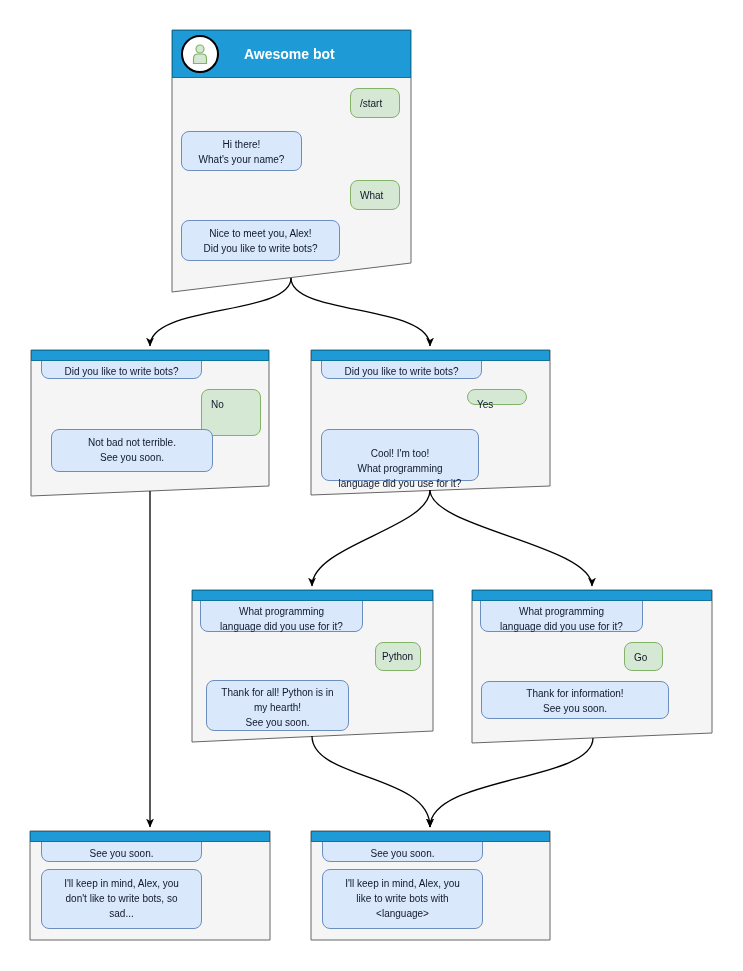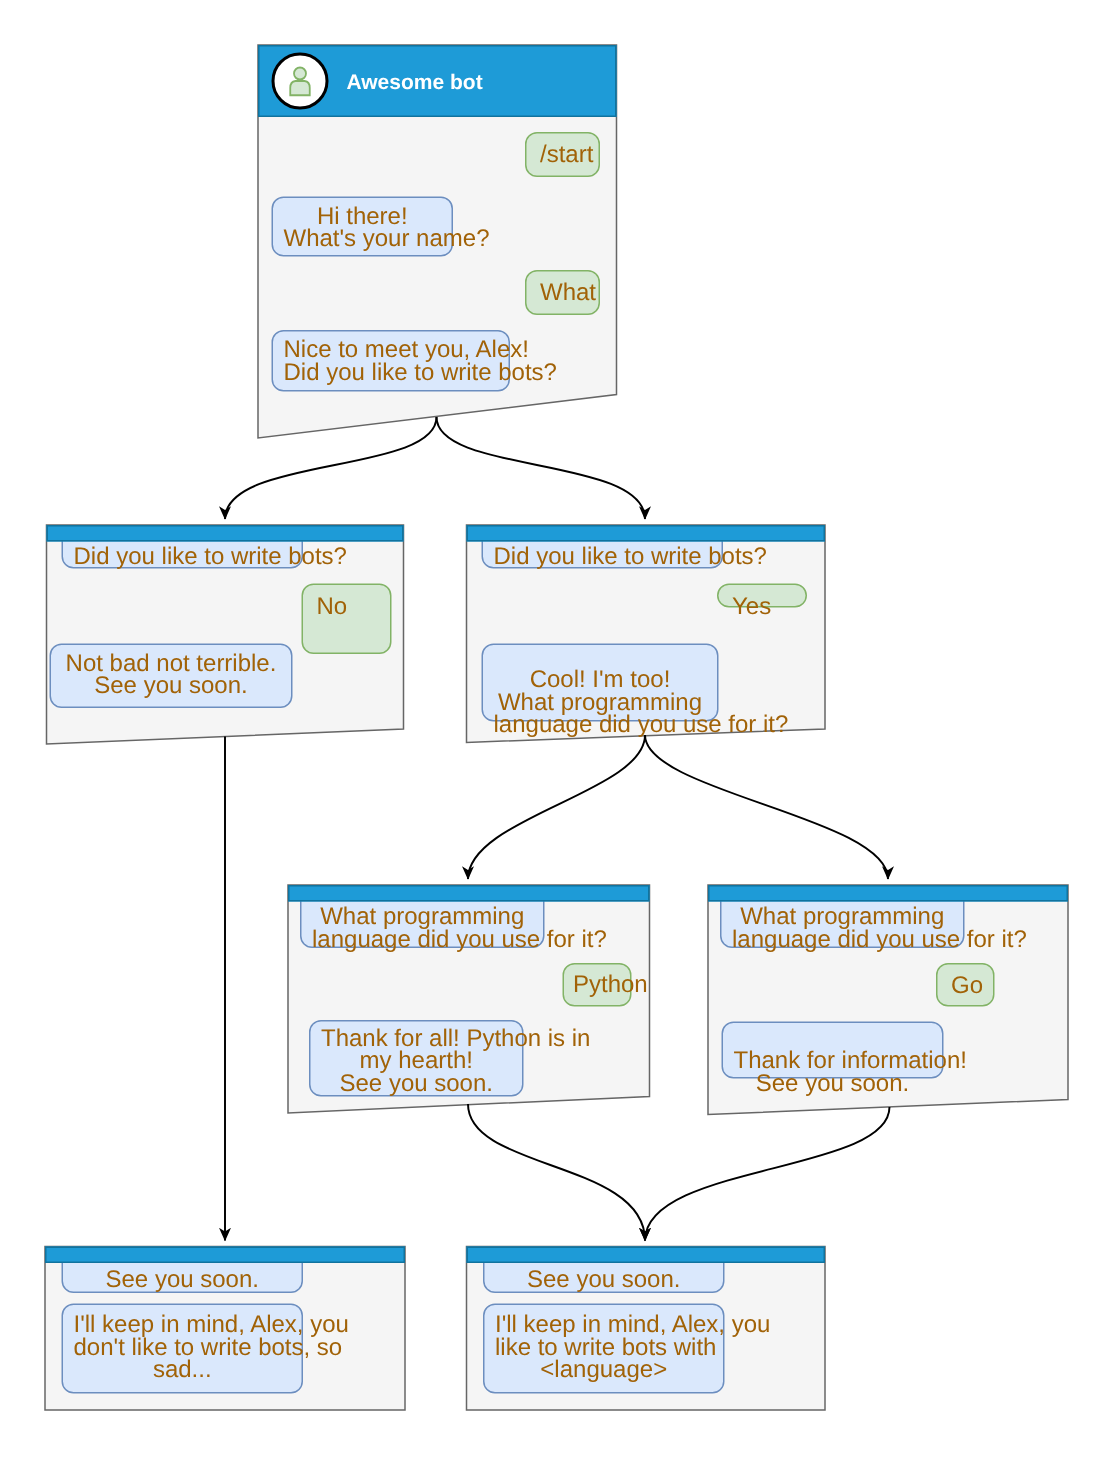--- a/index.html
+++ b/index.html
@@ -29,21 +29,21 @@
   .win-header {
     position: absolute;
     box-sizing: border-box;
     background: var(--header-blue, #1e9bd7);
     border: 1px solid var(--header-border, #10739e);
     z-index: 2;
   }
   .win-header.main {
     display: flex;
     align-items: center;
-    gap: 12px;
+    gap: 25px;
     padding-left: 8px;
   }
   .avatar {
     width: 38px; height: 38px;
     box-sizing: border-box;
     border-radius: 50%;
     background: #ffffff;
     border: 2px solid #000000;
     display: flex;
     align-items: center;
@@ -53,23 +53,23 @@
   .win-title {
     color: #ffffff;
     font-size: 14px;
     font-weight: bold;
     white-space: nowrap;
   }
   .bubble {
     position: absolute;
     box-sizing: border-box;
     border-radius: 8px;
-    font-size: 16px;
+    font-size: 10px;
     line-height: 15px;
-    color: #a16207;
+    color: #0f172a;
     white-space: pre;
     padding: 5px 7px;
     z-index: 1;
   }
   .bubble.bot {
     background: var(--incoming-bg, #dae8fc);
     border: 1px solid var(--incoming-border, #6c8ebf);
     text-align: center;
   }
   .bubble.user {
@@ -128,49 +128,49 @@
 What's your name?</div>
     <div class="bubble user" style="left:350px;top:180px;width:50px;height:30px">What</div>
     <div class="bubble bot" style="left:181px;top:220px;width:159px;height:41px">Nice to meet you, Alex!
 Did you like to write bots?</div>
   </div>
 
   <div>
     <div class="win-header" style="left:31px;top:350px;width:238px;height:11px"></div>
     <div class="bubble bot tucked" style="left:41px;top:353px;width:161px;height:26px">Did you like to write bots?</div>
     <div class="bubble user" style="left:201px;top:389px;width:60px;height:47px">No</div>
-    <div class="bubble bot" style="left:33px;top:429px;width:162px;height:43px">Not bad not terrible.
+    <div class="bubble bot" style="left:51px;top:429px;width:162px;height:43px">Not bad not terrible.
 See you soon.</div>
   </div>
 
   <div>
     <div class="win-header" style="left:311px;top:350px;width:239px;height:11px"></div>
     <div class="bubble bot tucked" style="left:321px;top:353px;width:161px;height:26px">Did you like to write bots?</div>
-    <div class="bubble user" style="left:478px;top:389px;width:60px;height:14px">Yes</div>
+    <div class="bubble user" style="left:467px;top:389px;width:60px;height:14px">Yes</div>
     <div class="bubble bot" style="left:321px;top:429px;width:158px;height:52px;padding-top:16px">Cool! I'm too!
 What programming
 language did you use for it?</div>
   </div>
 
   <div>
     <div class="win-header" style="left:192px;top:590px;width:241px;height:11px"></div>
     <div class="bubble bot tucked" style="left:200px;top:596px;width:163px;height:36px;padding-top:7px">What programming
 language did you use for it?</div>
     <div class="bubble user" style="left:375px;top:642px;width:46px;height:29px;padding:6px">Python</div>
     <div class="bubble bot" style="left:206px;top:680px;width:143px;height:51px;padding-top:4px">Thank for all! Python is in
 my hearth!
 See you soon.</div>
   </div>
 
   <div>
     <div class="win-header" style="left:472px;top:590px;width:240px;height:11px"></div>
     <div class="bubble bot tucked" style="left:480px;top:596px;width:163px;height:36px;padding-top:7px">What programming
 language did you use for it?</div>
     <div class="bubble user" style="left:624px;top:642px;width:39px;height:29px">Go</div>
-    <div class="bubble bot" style="left:481px;top:681px;width:148px;height:38px;padding-top:18px">Thank for information!
+    <div class="bubble bot" style="left:481px;top:681px;width:188px;height:38px;padding-top:4px">Thank for information!
 See you soon.</div>
   </div>
 
   <div>
     <div class="win-header" style="left:30px;top:831px;width:240px;height:11px"></div>
     <div class="bubble bot tucked" style="left:41px;top:835px;width:161px;height:27px">See you soon.</div>
     <div class="bubble bot" style="left:41px;top:869px;width:161px;height:60px;padding-top:6px">I'll keep in mind, Alex, you
 don't like to write bots, so
 sad...</div>
   </div>

